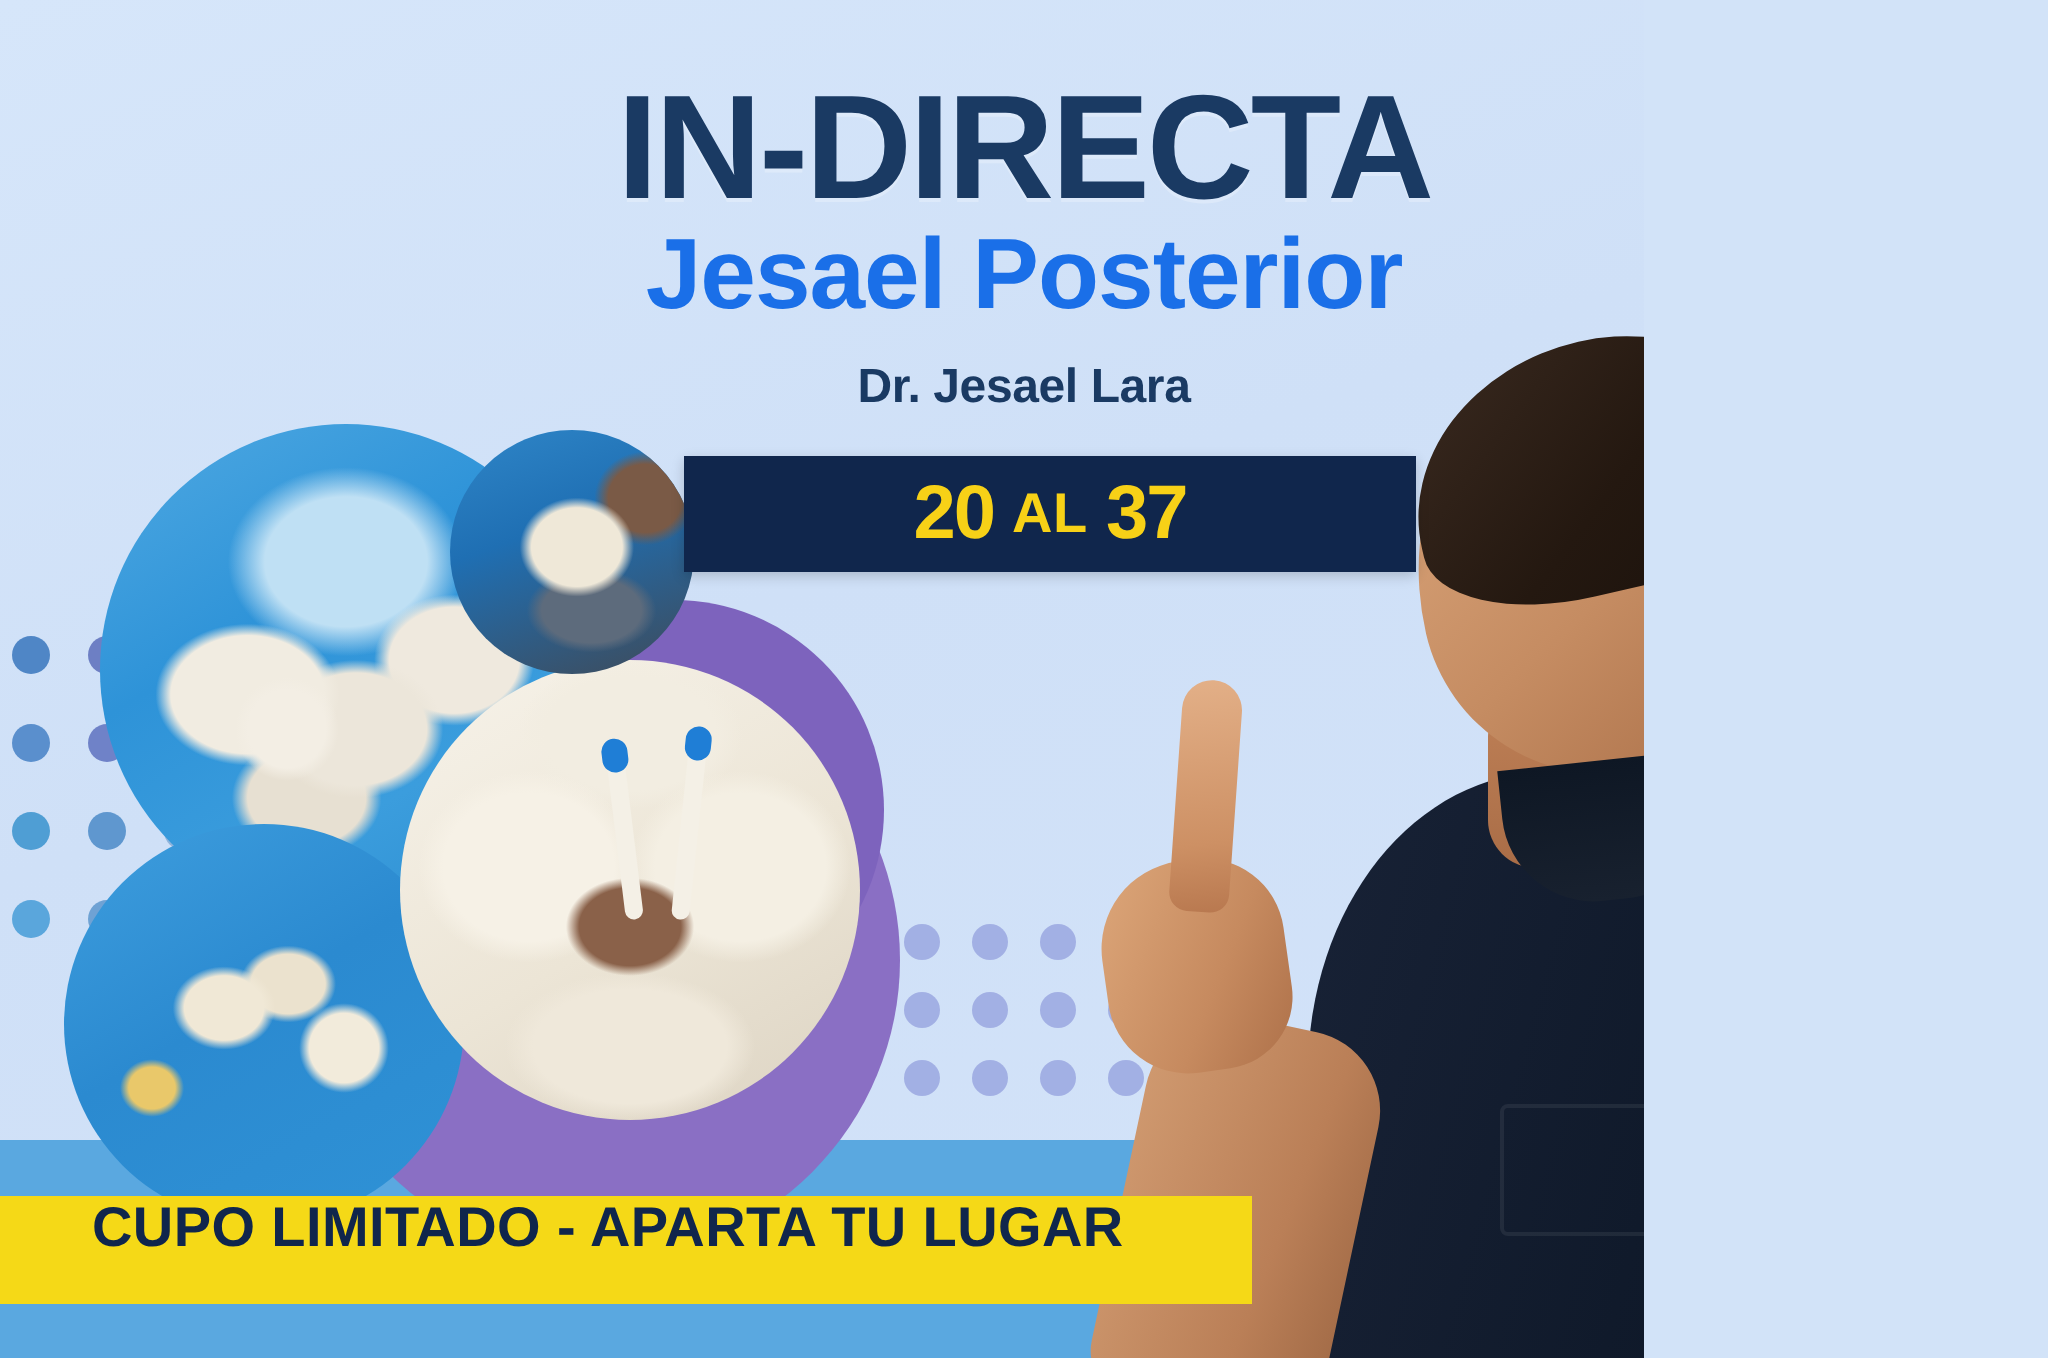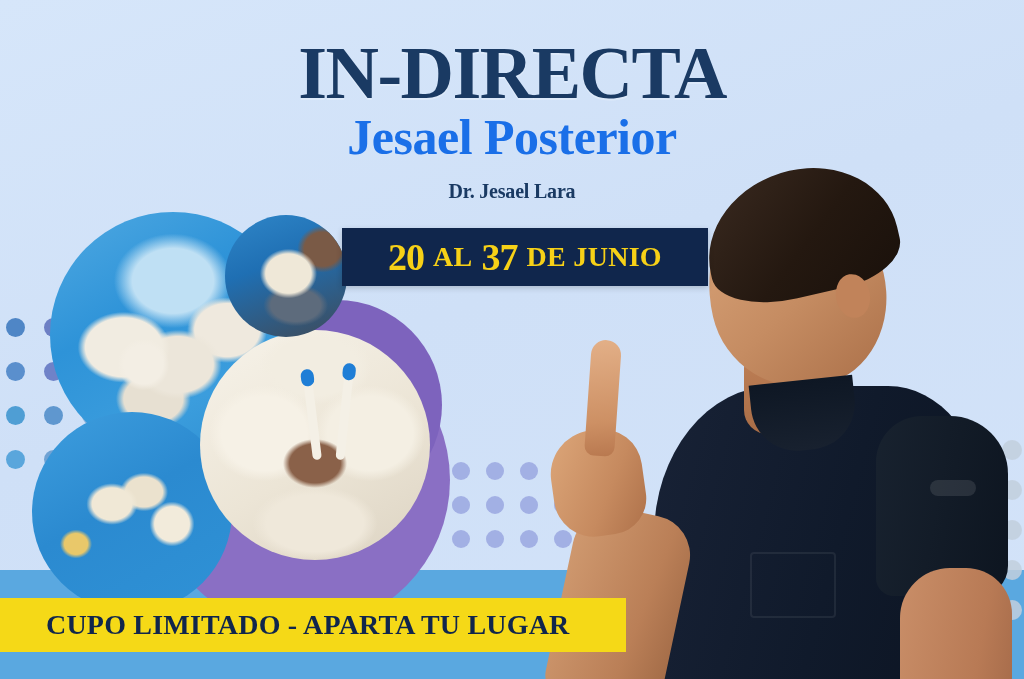--- a/index.html
+++ b/index.html
@@ -4,24 +4,23 @@
 <style>
   * { margin:0; padding:0; box-sizing:border-box; }
   html,body { width:1024px; height:679px; overflow:hidden; }
   body {
     font-family:"Liberation Sans", sans-serif;
     background:#d2e3f8;
     position:relative;
   }
   #poster {
     position:absolute; inset:0;
-    width:1024px; height:679px;
+    width:822px; height:679px;
     overflow:hidden;
     background:linear-gradient(160deg,#d6e6fa 0%,#cfe0f7 45%,#d3e3f9 100%);
-    font-family:Liberation Serif, serif;
   }
 
   
   .dotgrid { position:absolute; display:grid; }
   .dotgrid span { border-radius:50%; display:block; }
 
   #dots-left  { left:6px;  top:318px;  grid-template-columns:repeat(3,38px); grid-auto-rows:44px; }
   #dots-left  span { width:19px; height:19px; }
 
   #dots-mid   { left:418px; top:462px; grid-template-columns:repeat(5,34px); grid-auto-rows:34px; }
@@ -174,37 +173,37 @@
   #title-main {
     font-size:74px; font-weight:bold; letter-spacing:-1.5px;
     color:#1a3a63; line-height:.96;
     text-shadow:0 2px 0 rgba(255,255,255,.25);
   }
   #title-sub {
     font-size:50px; font-weight:bold; letter-spacing:-.5px;
     color:#1a6fe8; line-height:1.05; margin-top:2px;
   }
   #title-speaker {
-    font-size:20px; font-weight:bold; letter-spacing:-.2px;
+    font-size:24px; font-weight:bold; letter-spacing:-.2px;
     color:#1a3a63; margin-top:16px;
   }
 
   
   #date-banner {
     position:absolute; left:342px; top:228px; width:366px; height:58px;
     background:#10264c; display:flex; align-items:center; justify-content:center;
     gap:9px; box-shadow:0 2px 6px rgba(0,0,0,.18);
   }
   #date-banner .num  { color:#f7d117; font-size:38px; font-weight:bold; letter-spacing:-1px; }
   #date-banner .word { color:#f7d117; font-size:28px; font-weight:bold; letter-spacing:.3px; }
 
   
   #cta-bar {
     position:absolute; left:0; top:598px; width:626px; height:54px;
-    background:#f5d917; display:flex; align-items:center;
+    background:#f5d917; display:flex; align-items:flex-start;
   }
   #cta-text {
     color:#10264c; font-size:28px; font-weight:bold;
     letter-spacing:.2px; padding-left:46px;
   }
 </style>
 </head>
 <body>
 
 <div id="poster">
@@ -295,20 +294,19 @@
   <div id="headline">
     <div id="title-main">IN-DIRECTA</div>
     <div id="title-sub">Jesael Posterior</div>
     <div id="title-speaker">Dr. Jesael Lara</div>
   </div>
 
   <div id="date-banner">
     <span class="num">20</span>
     <span class="word">AL</span>
     <span class="num">37</span>
-    <span class="word">DE JUNIO</span>
   </div>
 
   <div id="cta-bar">
     <span id="cta-text">CUPO LIMITADO - APARTA TU LUGAR</span>
   </div>
 
 </div>
 
 </body></html>

